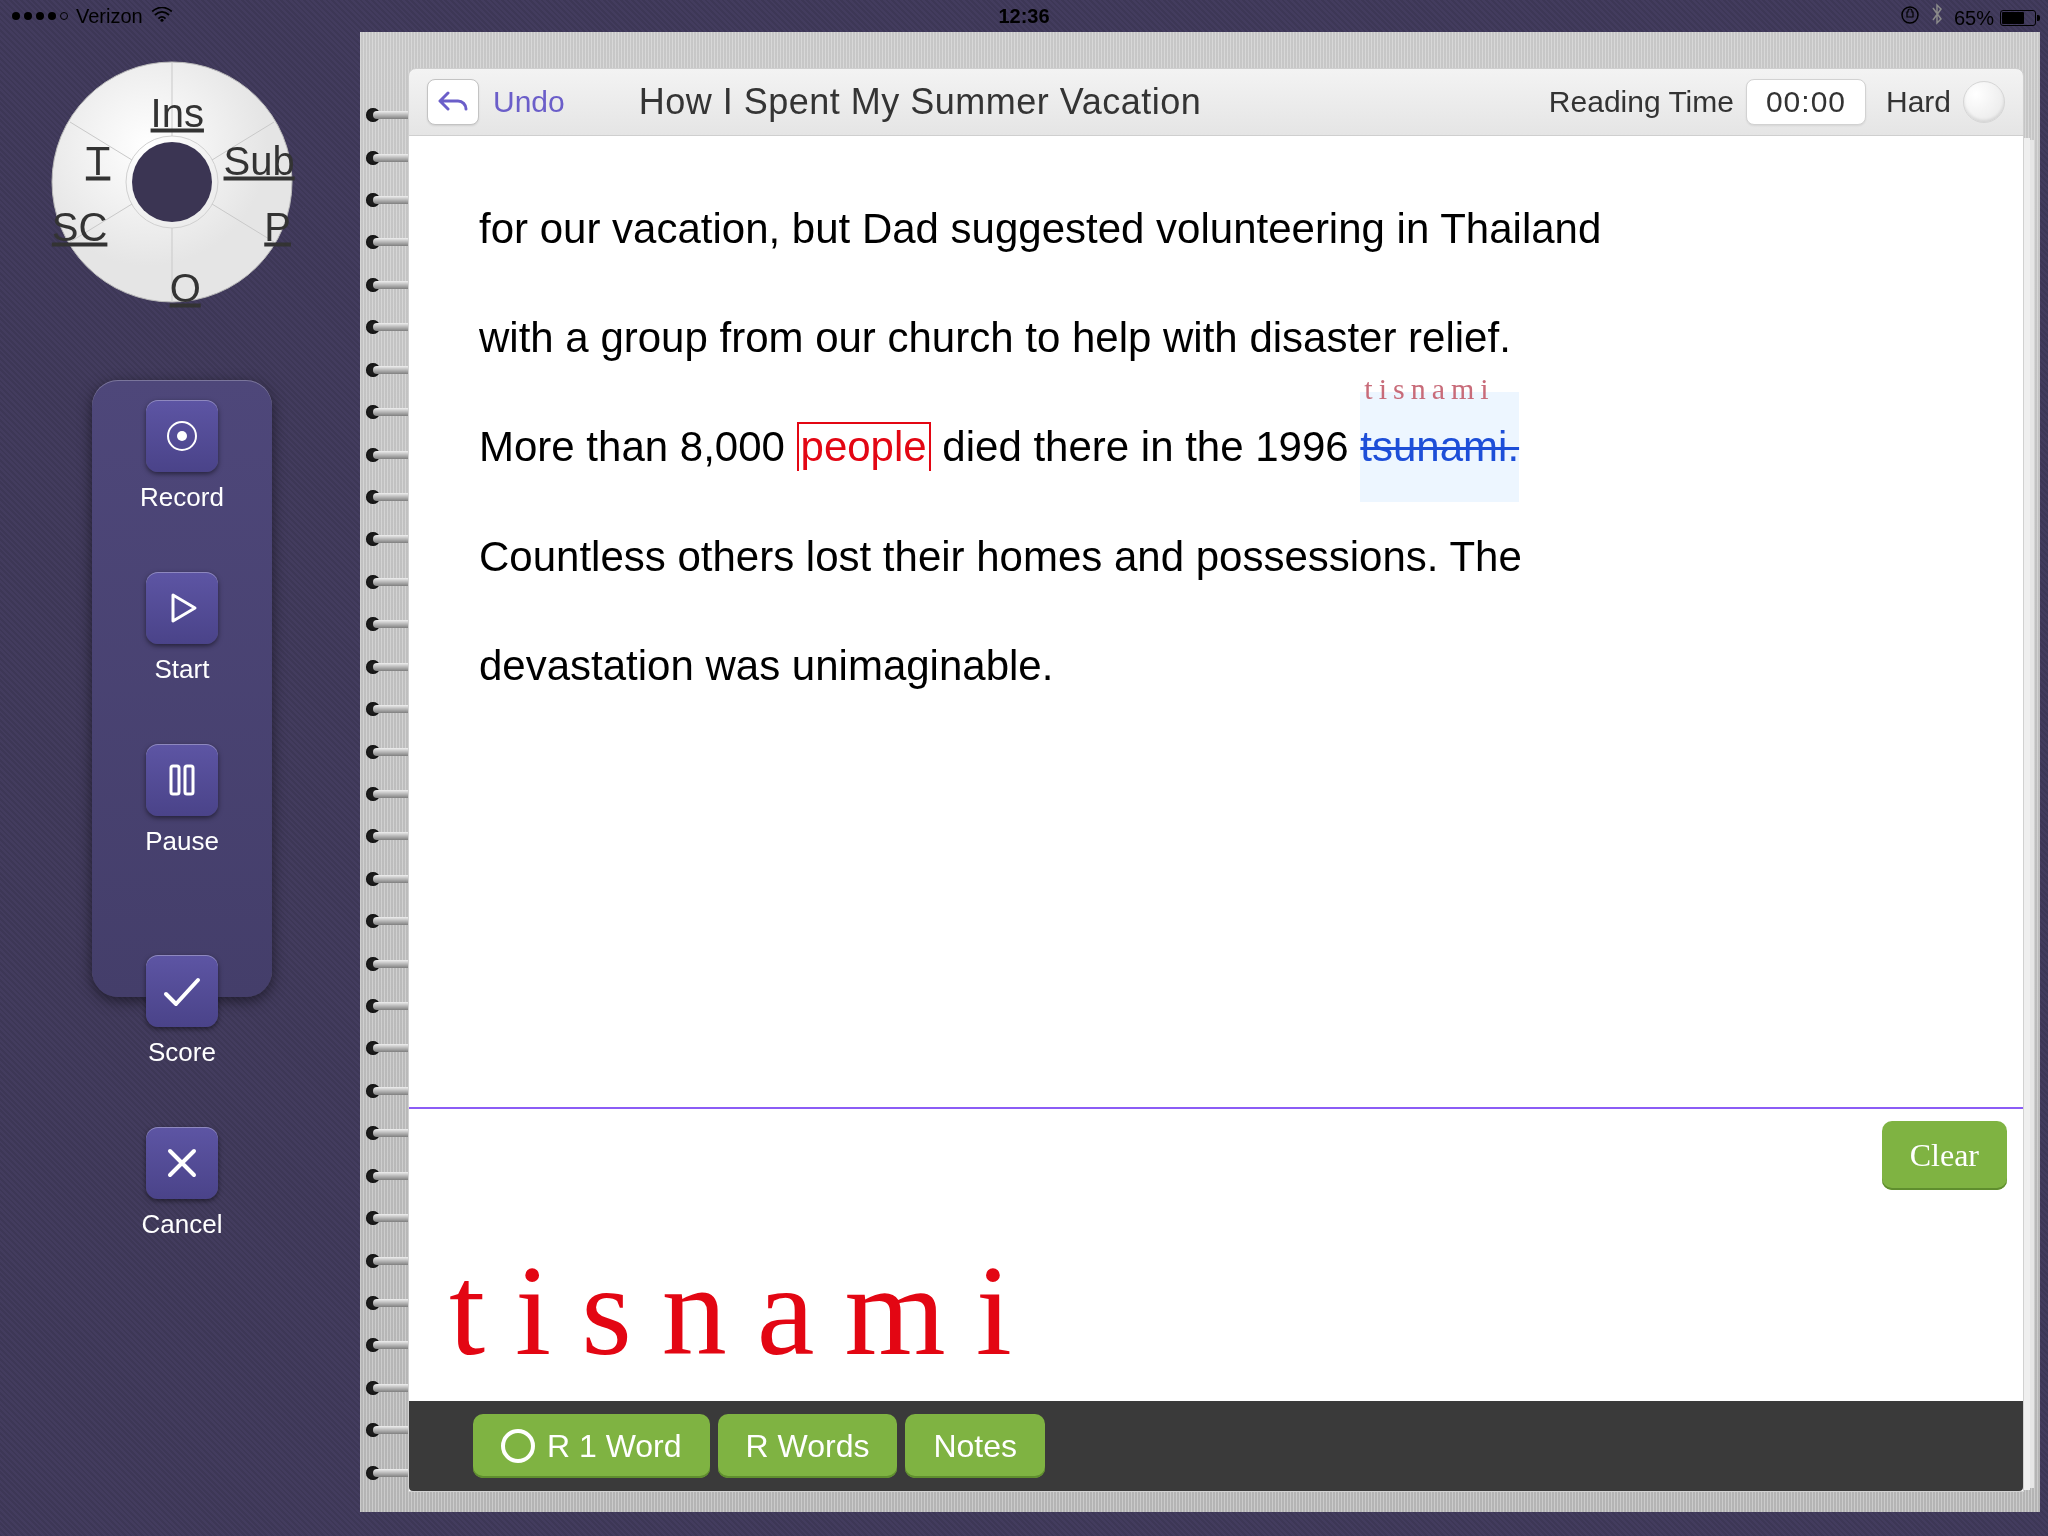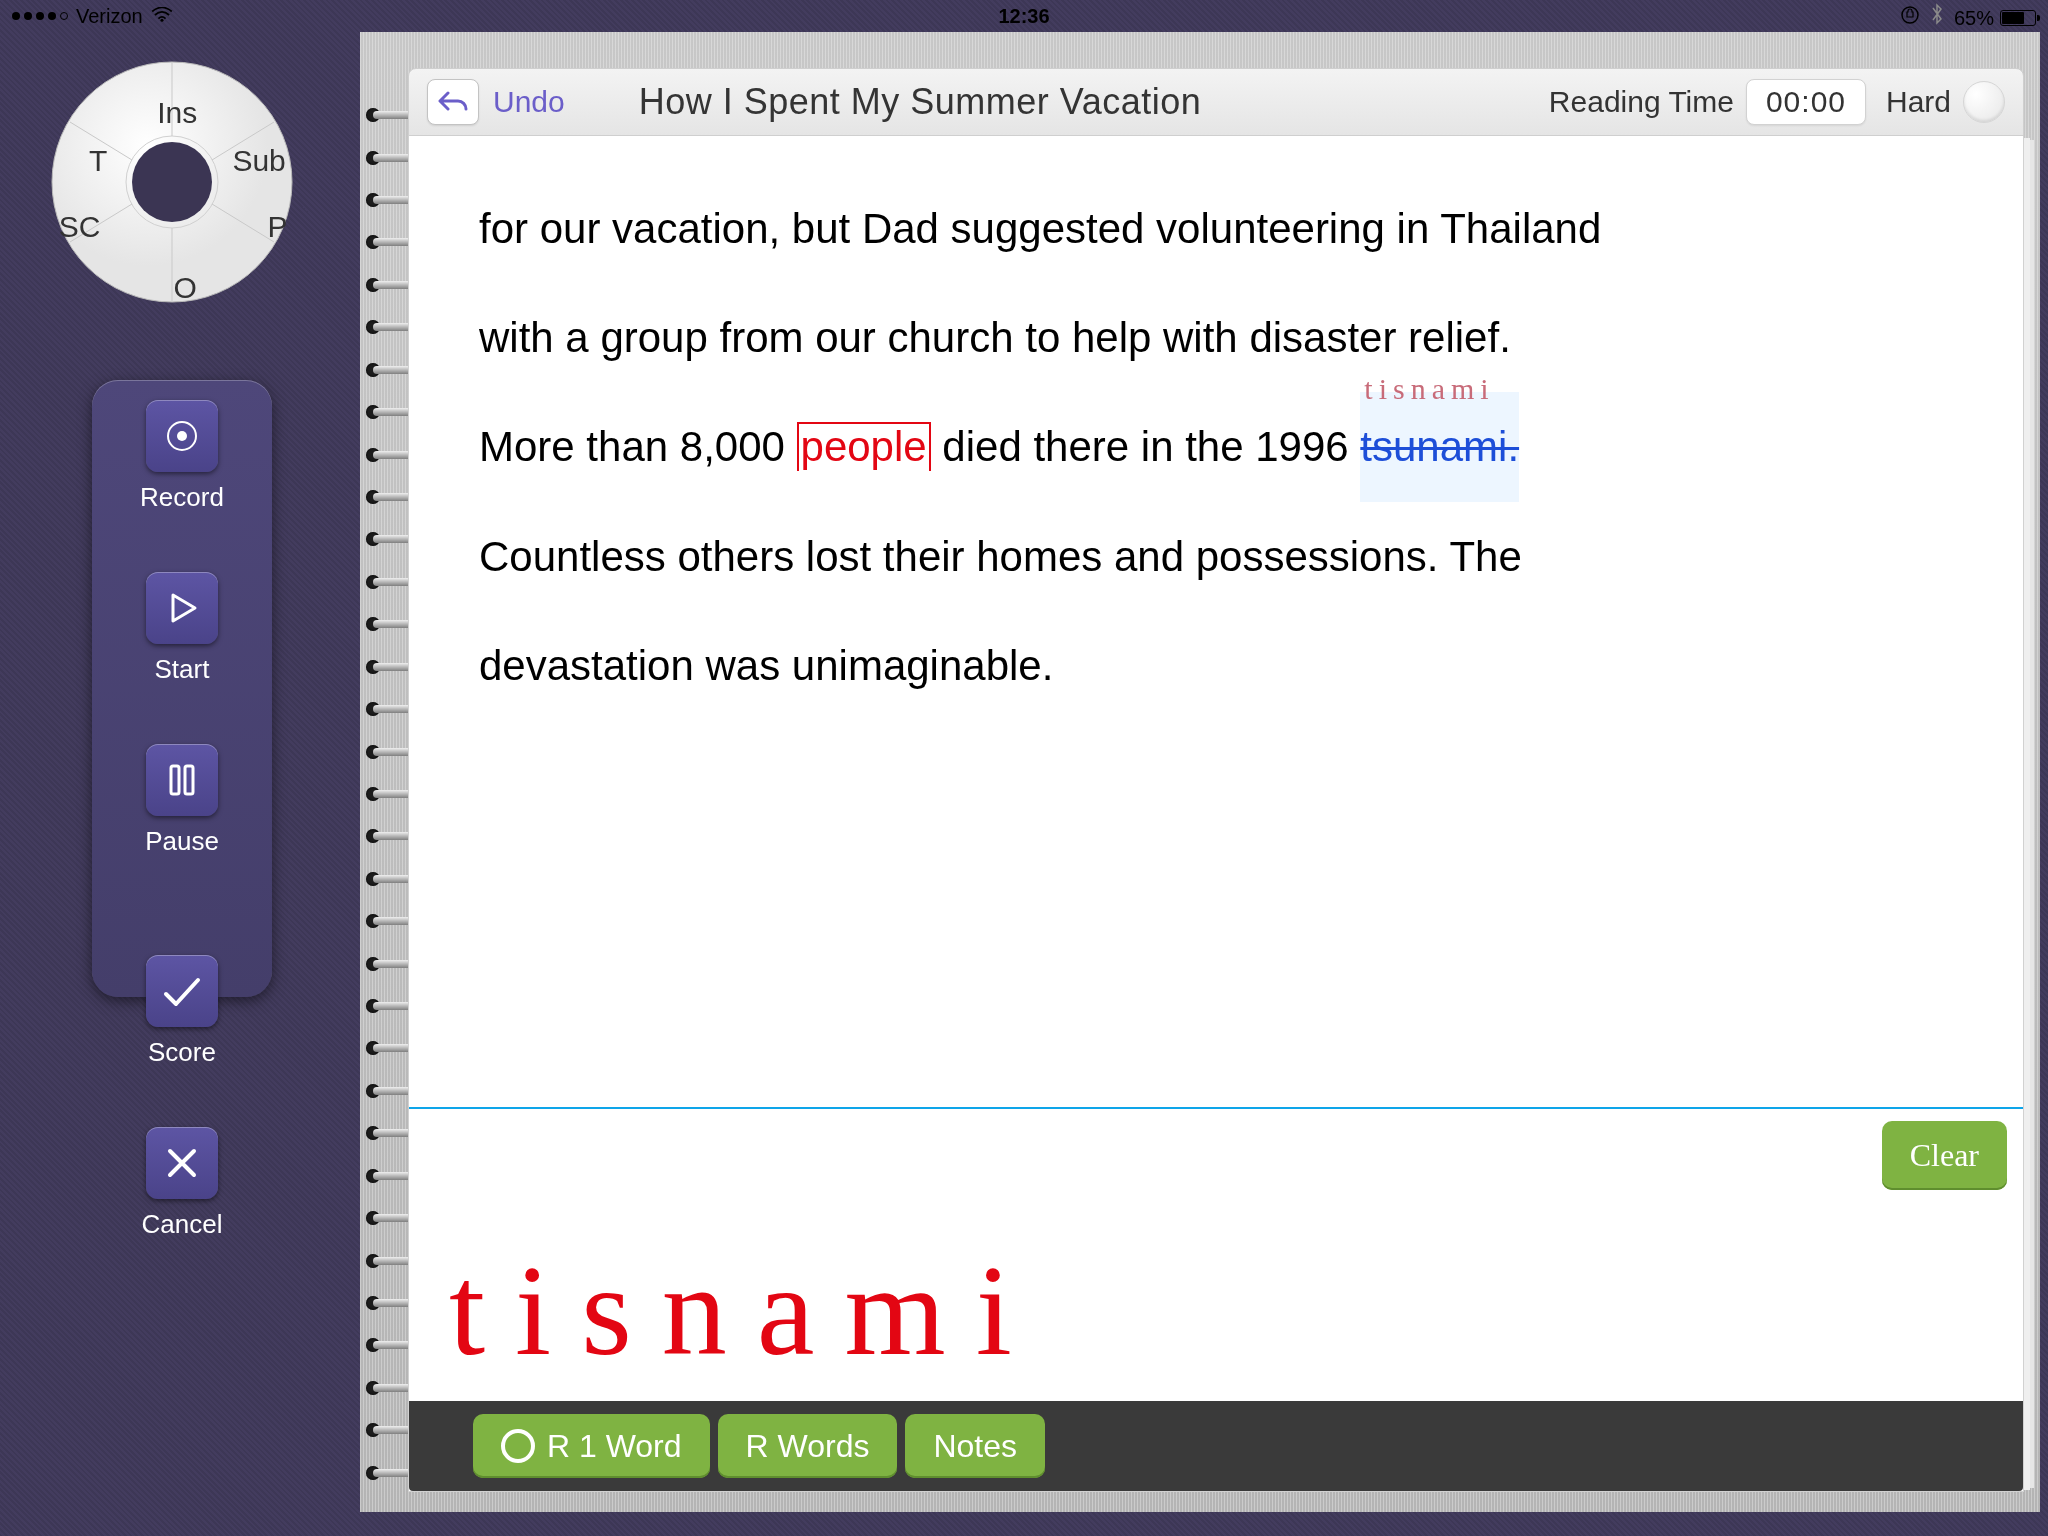--- a/index.html
+++ b/index.html
@@ -49,23 +49,24 @@
     .statusbar .batt-fill { position: absolute; left: 1px; top: 1px; bottom: 1px; width: 65%; background: #000; border-radius: 1px; }
 
     
     .radial {
       position: absolute; top: 50px; left: 40px;
       width: 264px; height: 264px;
     }
     .radial svg { width: 100%; height: 100%; }
     .radial .lbl {
       position: absolute;
-      font-size: 30px; color: #333; text-align: left;
+      font-size: 40px; color: #333; text-align: left;
       transform: translate(-50%, -50%);
       pointer-events: none;
+      text-decoration: underline;
     }
     .radial .seg { cursor: pointer; }
 
     
     .sidepanel {
       position: absolute; left: 92px; top: 380px;
       width: 180px; height: 617px;
       background: linear-gradient(#4e477a, #443e6a);
       border-radius: 26px;
       box-shadow: inset 0 1px 0 rgba(255,255,255,.25), 0 4px 14px rgba(0,0,0,.5);
@@ -196,21 +197,21 @@
     }
     .reading .sub .anno {
       position:absolute; top:-42px; left: 4px;
       font-family: "Comic Sans MS", "Segoe Script", cursive;
       font-size: 30px; color:#c86b79;
       letter-spacing: 6px; font-weight: 400;
       text-decoration:none;
     }
     .scratchpad {
       height: 294px;
-      border-top: 2px solid #0ea5e9;
+      border-top: 2px solid #8b5cf6;
       position: relative;
       background:#fff;
       font-family: "Comic Sans MS", "Segoe Script", cursive;
     }
     .scratchpad .write {
       position:absolute; left: 40px; bottom: 26px;
       font-size: 130px; color:#e30613;
       letter-spacing: 30px;
       font-weight: 300;
       line-height:1;

